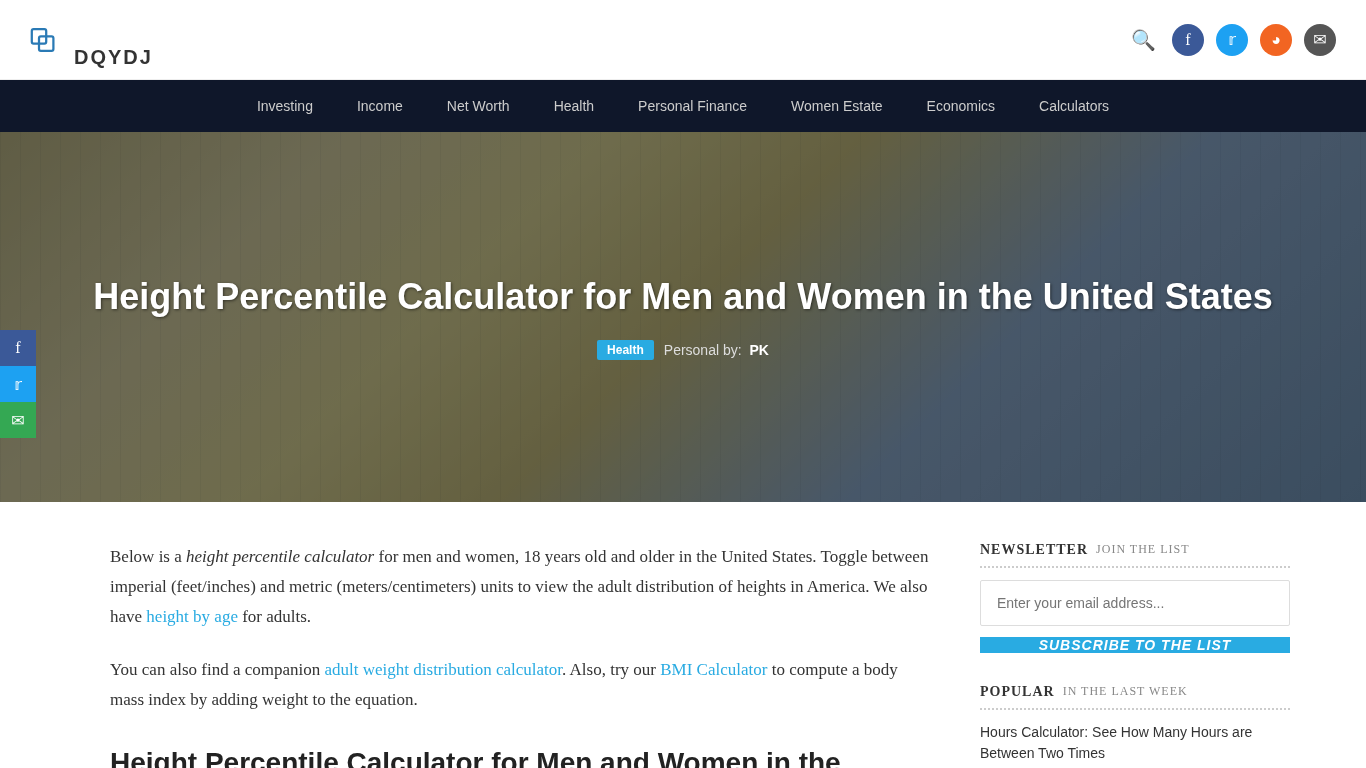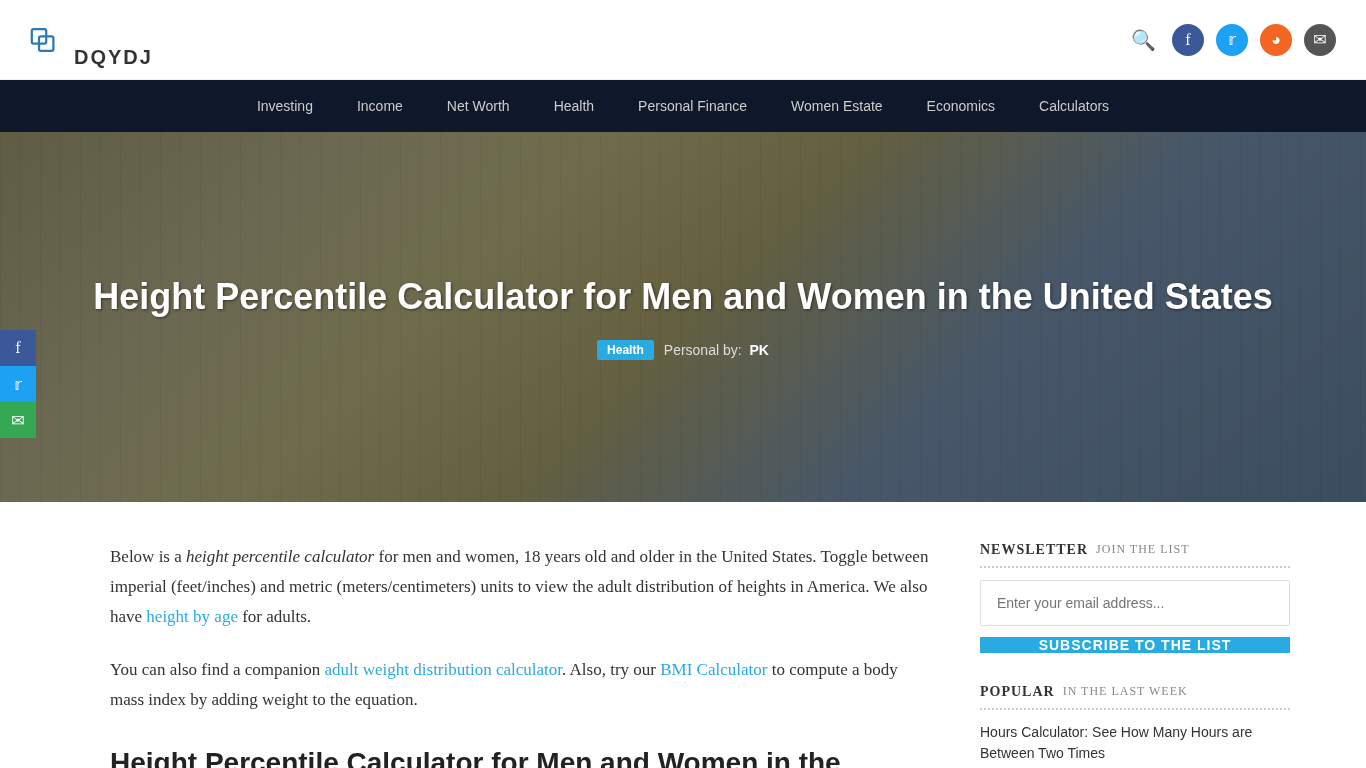--- a/index.html
+++ b/index.html
@@ -235,20 +235,21 @@
       width: 100%;
       background: #29abe2;
       color: white;
       border: none;
       font-family: Arial, sans-serif;
       font-size: 14px;
       font-weight: bold;
       letter-spacing: 1px;
       cursor: pointer;
       text-transform: uppercase;
+      font-style: italic;
     }
 
     .popular-item {
       font-family: Arial, sans-serif;
       font-size: 14px;
       color: #333;
       line-height: 1.5;
       margin-bottom: 8px;
     }
 

